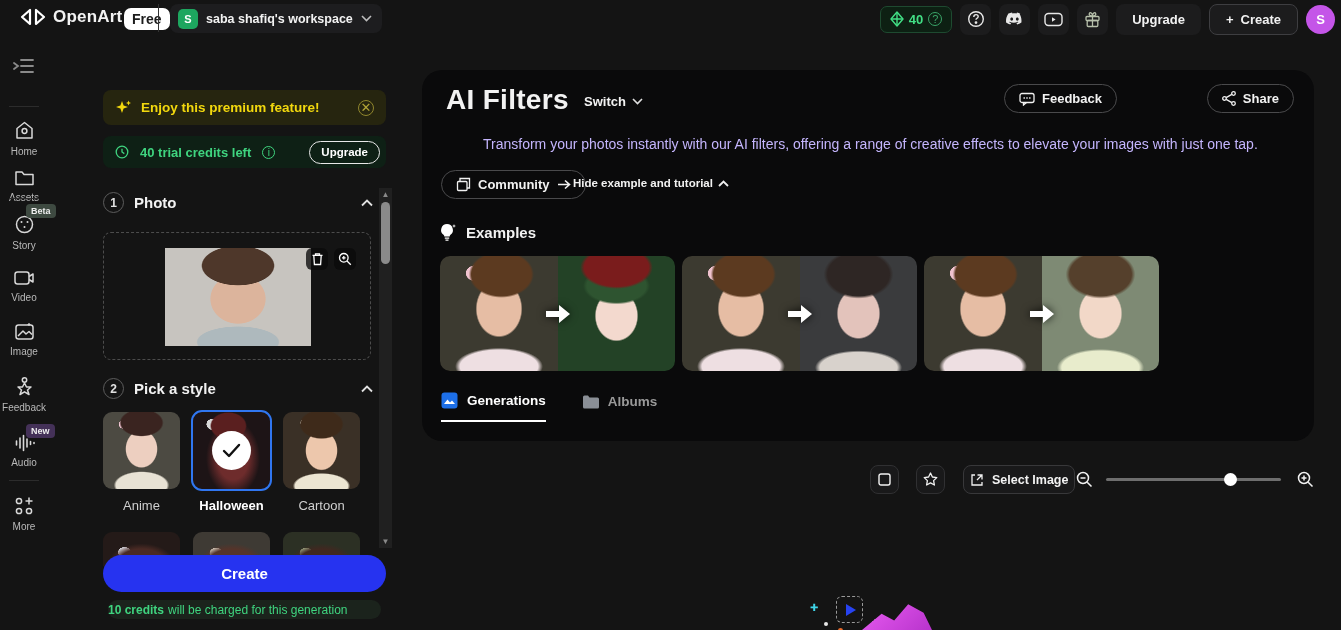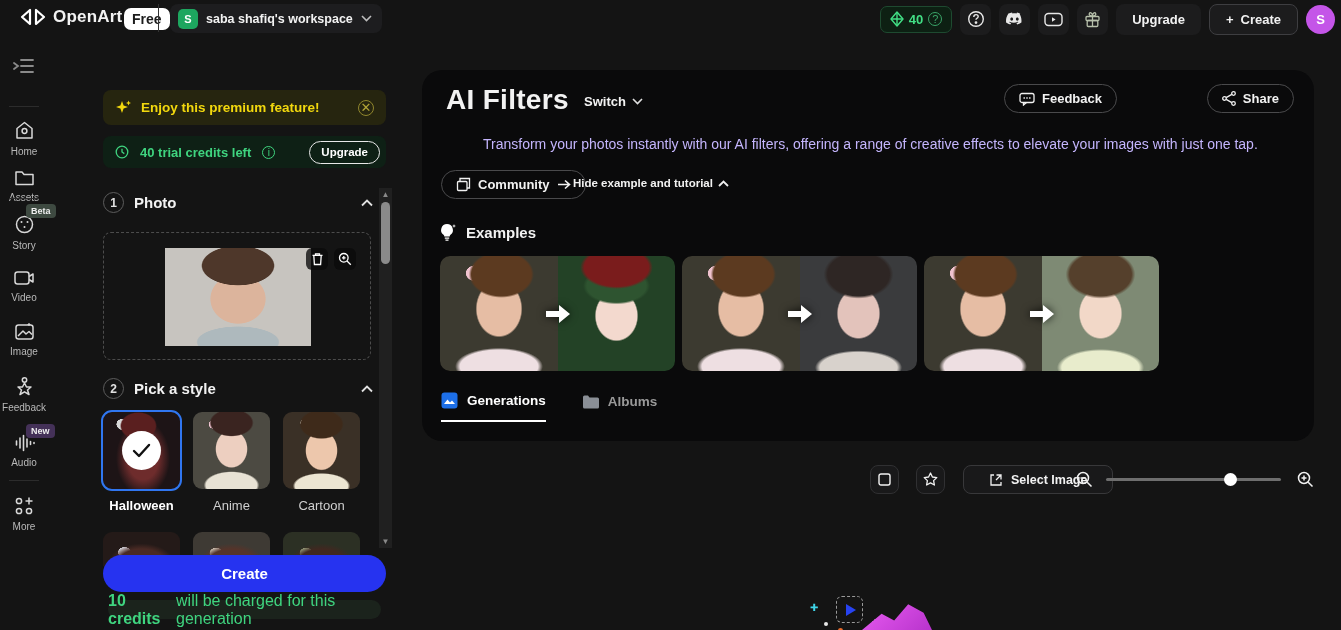--- a/index.html
+++ b/index.html
@@ -66,21 +66,21 @@
   .style-label.sel { color:#fff; font-weight:bold; }
   .thumb-halloween { background: radial-gradient(40% 30% at 46% 18%, #5a1f1f 55%, transparent 60%), radial-gradient(50% 70% at 52% 60%, #6e2c2c 40%, transparent 70%), radial-gradient(14% 12% at 26% 16%, #d8d8d8 60%, transparent 62%), #1d1416; }
   .thumb-anime { background: radial-gradient(48% 30% at 50% 14%, #3a2420 55%, transparent 60%), radial-gradient(34% 40% at 50% 48%, #edcfc0 58%, transparent 62%), radial-gradient(12% 10% at 28% 16%, #f3c7d4 60%, transparent 64%), radial-gradient(60% 30% at 50% 95%, #e8e2d4 55%, transparent 60%), #4c4a42; }
   .thumb-cartoon { background: radial-gradient(48% 32% at 50% 16%, #3e2a1a 55%, transparent 60%), radial-gradient(34% 42% at 50% 50%, #edc7ac 58%, transparent 62%), radial-gradient(12% 10% at 30% 14%, #e8e4d8 60%, transparent 64%), radial-gradient(62% 28% at 50% 96%, #ece5d2 55%, transparent 60%), #3a3026; }
   .styles-row2 { position:absolute; left:0; top:444px; display:flex; gap:13px; }
   .style-thumb.small { height:34px; border-radius:9px 9px 0 0; }
   .thumb-r2a { background: radial-gradient(60% 80% at 50% 90%, #4a2a24 50%, transparent 70%), radial-gradient(14% 26% at 28% 60%, #d8d8e0 58%, transparent 62%), #241a18; }
   .thumb-r2b { background: radial-gradient(60% 80% at 50% 90%, #55342a 50%, transparent 70%), radial-gradient(14% 26% at 30% 62%, #ece8d8 58%, transparent 62%), #3e3a34; }
   .thumb-r2c { background: radial-gradient(60% 80% at 50% 90%, #402820 50%, transparent 70%), radial-gradient(14% 26% at 30% 62%, #aab890 58%, transparent 62%), #2c3024; }
   .create-btn { position:absolute; left:0; top:467px; width:283px; height:37px; background:#2633f0; border:none; border-radius:20px; color:#fff; font-size:15px; font-weight:bold; cursor:pointer; }
-  .credits-note { position:absolute; left:5px; top:512px; width:273px; height:19px; background:#1b231c; border-radius:10px; display:flex; align-items:center; justify-content:space-between; gap:4px; font-size:16px; color:#3fd47f; }
+  .credits-note { position:absolute; left:5px; top:512px; width:273px; height:19px; background:#1b231c; border-radius:10px; display:flex; align-items:center; justify-content:flex-start; gap:4px; font-size:12px; color:#3fd47f; }
   .credits-note b { font-weight:bold; }
   .panel-scroll { position:absolute; left:276px; top:100px; width:13px; height:360px; background:#202020; }
   .panel-scroll .thumb { position:absolute; left:2px; top:14px; width:9px; height:62px; background:#8a8a8a; border-radius:5px; }
   .scroll-arrow { position:absolute; left:0; width:13px; text-align:center; color:#8a8a8a; font-size:8px; cursor:pointer; }
 
   
   .card { position:absolute; left:422px; top:70px; width:892px; height:371px; background:#0a0a0b; border-radius:20px; }
   .page-title { position:absolute; left:24px; top:14px; font-size:28px; font-weight:bold; letter-spacing:.3px; }
   .switch { position:absolute; left:162px; top:24px; display:flex; align-items:center; gap:6px; cursor:pointer; }
   .switch .lbl { font-size:13px; font-weight:bold; }
@@ -102,21 +102,21 @@
   .ph-soft { background: radial-gradient(48% 34% at 50% 16%, #55402c 55%, transparent 62%), radial-gradient(30% 36% at 50% 50%, #f2d8c8 58%, transparent 62%), radial-gradient(13% 11% at 33% 13%, #f6d9e2 60%, transparent 64%), radial-gradient(60% 26% at 50% 97%, #e8eccc 55%, transparent 62%), #7e8a74; }
   .tabs { position:absolute; left:19px; top:322px; display:flex; gap:36px; }
   .tab { display:flex; align-items:center; gap:9px; cursor:pointer; padding-bottom:11px; }
   .tab .lbl { font-size:13.5px; font-weight:bold; color:#9a9a9a; }
   .tab.active .lbl { color:#fff;text-align:right; }
   .tab.active { border-bottom:2px solid #fff; }
 
   
   .toolbar { position:absolute; left:0; top:465px; width:1341px; height:30px; }
   .tool-sq { position:absolute; width:29px; height:29px; background:#19191a; border:1px solid #303032; border-radius:8px; display:flex; align-items:center; justify-content:center; cursor:pointer; }
-  .select-image-btn { position:absolute; left:963px; top:0; height:29px; background:#19191a; border:1px solid #38383a; border-radius:8px; color:#f2f2f2; font-size:12.5px; font-weight:bold; display:flex; align-items:center; gap:8px; padding:0 25px; cursor:pointer; }
+  .select-image-btn { position:absolute; left:963px; top:0; height:29px; background:#19191a; border:1px solid #38383a; border-radius:8px; color:#f2f2f2; font-size:12.5px; font-weight:bold; display:flex; align-items:center; gap:8px; padding:0 6px; cursor:pointer; }
   .zoom-ic { position:absolute; top:6px; cursor:pointer; }
   .slider { position:absolute; left:1106px; top:13px; width:175px; height:3px; background:#6e6e6e; border-radius:2px; cursor:pointer; }
   .slider .handle { position:absolute; left:118px; top:-5px; width:13px; height:13px; background:#fff; border-radius:50%; cursor:grab; }
 
   
   .illus { position:absolute; left:780px; top:580px; width:200px; height:50px; }
   .play-box { position:absolute; left:56px; top:16px; width:27px; height:27px; border:1.5px dashed #9a9a9a; border-radius:6px; display:flex; align-items:center; justify-content:center; }
   .play-tri { width:0; height:0; border-left:10px solid #2743f2; border-top:6px solid transparent; border-bottom:6px solid transparent; margin-left:2px; }
   .spark { position:absolute; font-size:10px; }
   .dot { position:absolute; border-radius:50%; }
@@ -351,32 +351,32 @@
       <span class="step-title">Pick a style</span>
       <span class="chev-up">
           <svg width="12" height="8" viewBox="0 0 12 8" fill="none" stroke="#e0e0e0" stroke-width="1.8">
             <path d="M1 6.5 L6 1.5 L11 6.5"></path>
           </svg>
         </span>
     </div>
 
     <div class="styles-row">
       <div class="style-tile">
+        <div class="style-thumb thumb-anime"></div>
+        <span class="style-label">Anime</span>
+      </div>
+      <div class="style-tile">
         <div class="style-thumb thumb-halloween selected">
           <span class="check-circle">
               <svg width="19" height="15" viewBox="0 0 19 15" fill="none" stroke="#111" stroke-width="2.4" stroke-linecap="round" stroke-linejoin="round">
                 <path d="M2 8 L7 13 L17 2"></path>
               </svg>
             </span>
         </div>
         <span class="style-label sel">Halloween</span>
-      </div>
-      <div class="style-tile">
-        <div class="style-thumb thumb-anime"></div>
-        <span class="style-label">Anime</span>
       </div>
       <div class="style-tile">
         <div class="style-thumb thumb-cartoon"></div>
         <span class="style-label">Cartoon</span>
       </div>
     </div>
 
     <div class="styles-row2">
       <div class="style-thumb small thumb-r2a"></div>
       <div class="style-thumb small thumb-r2b"></div>

